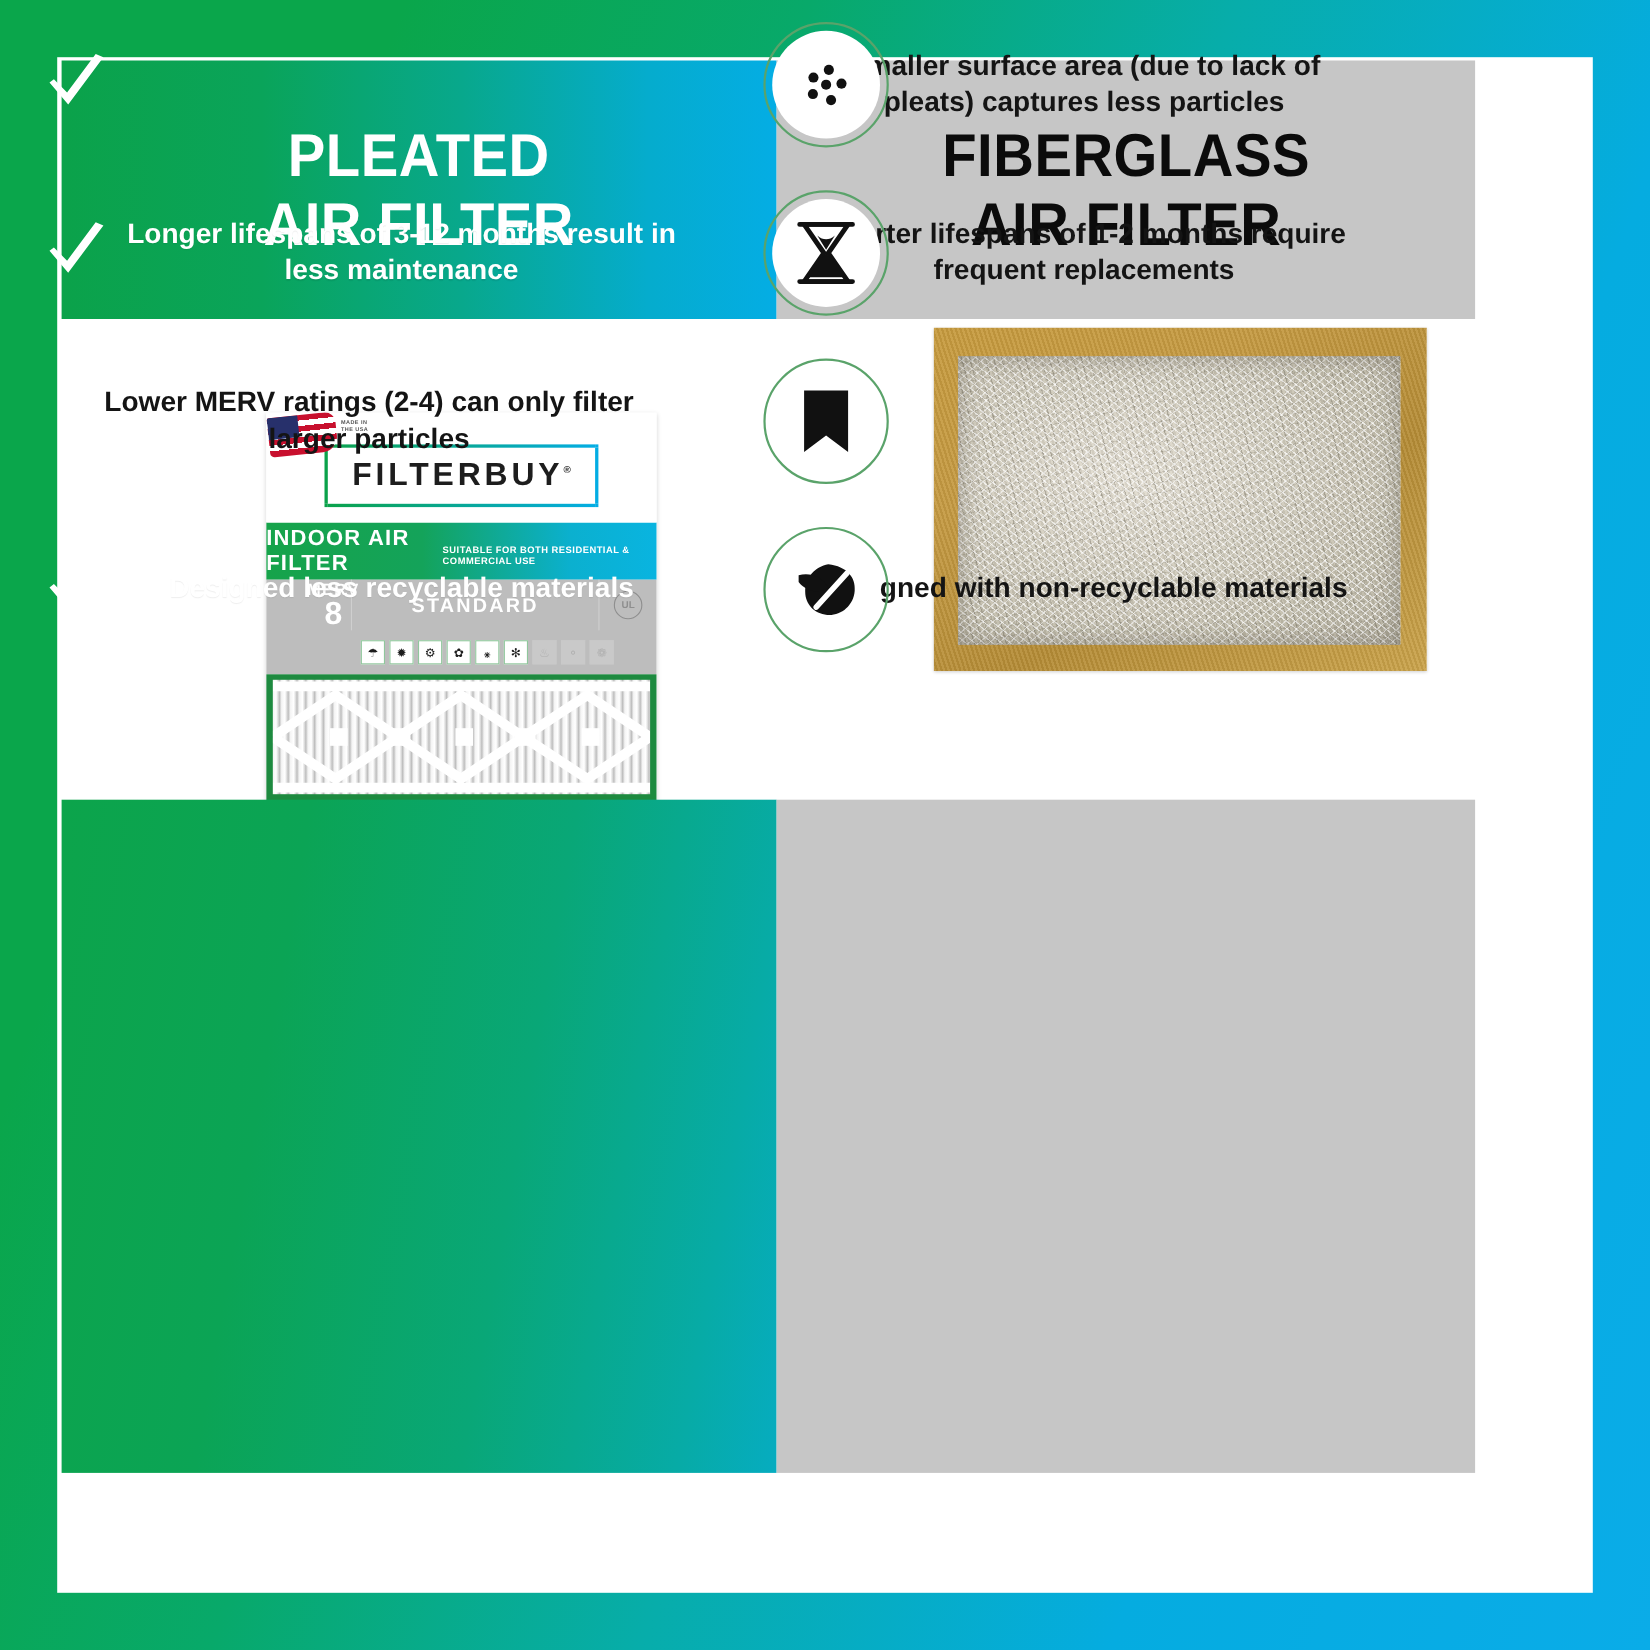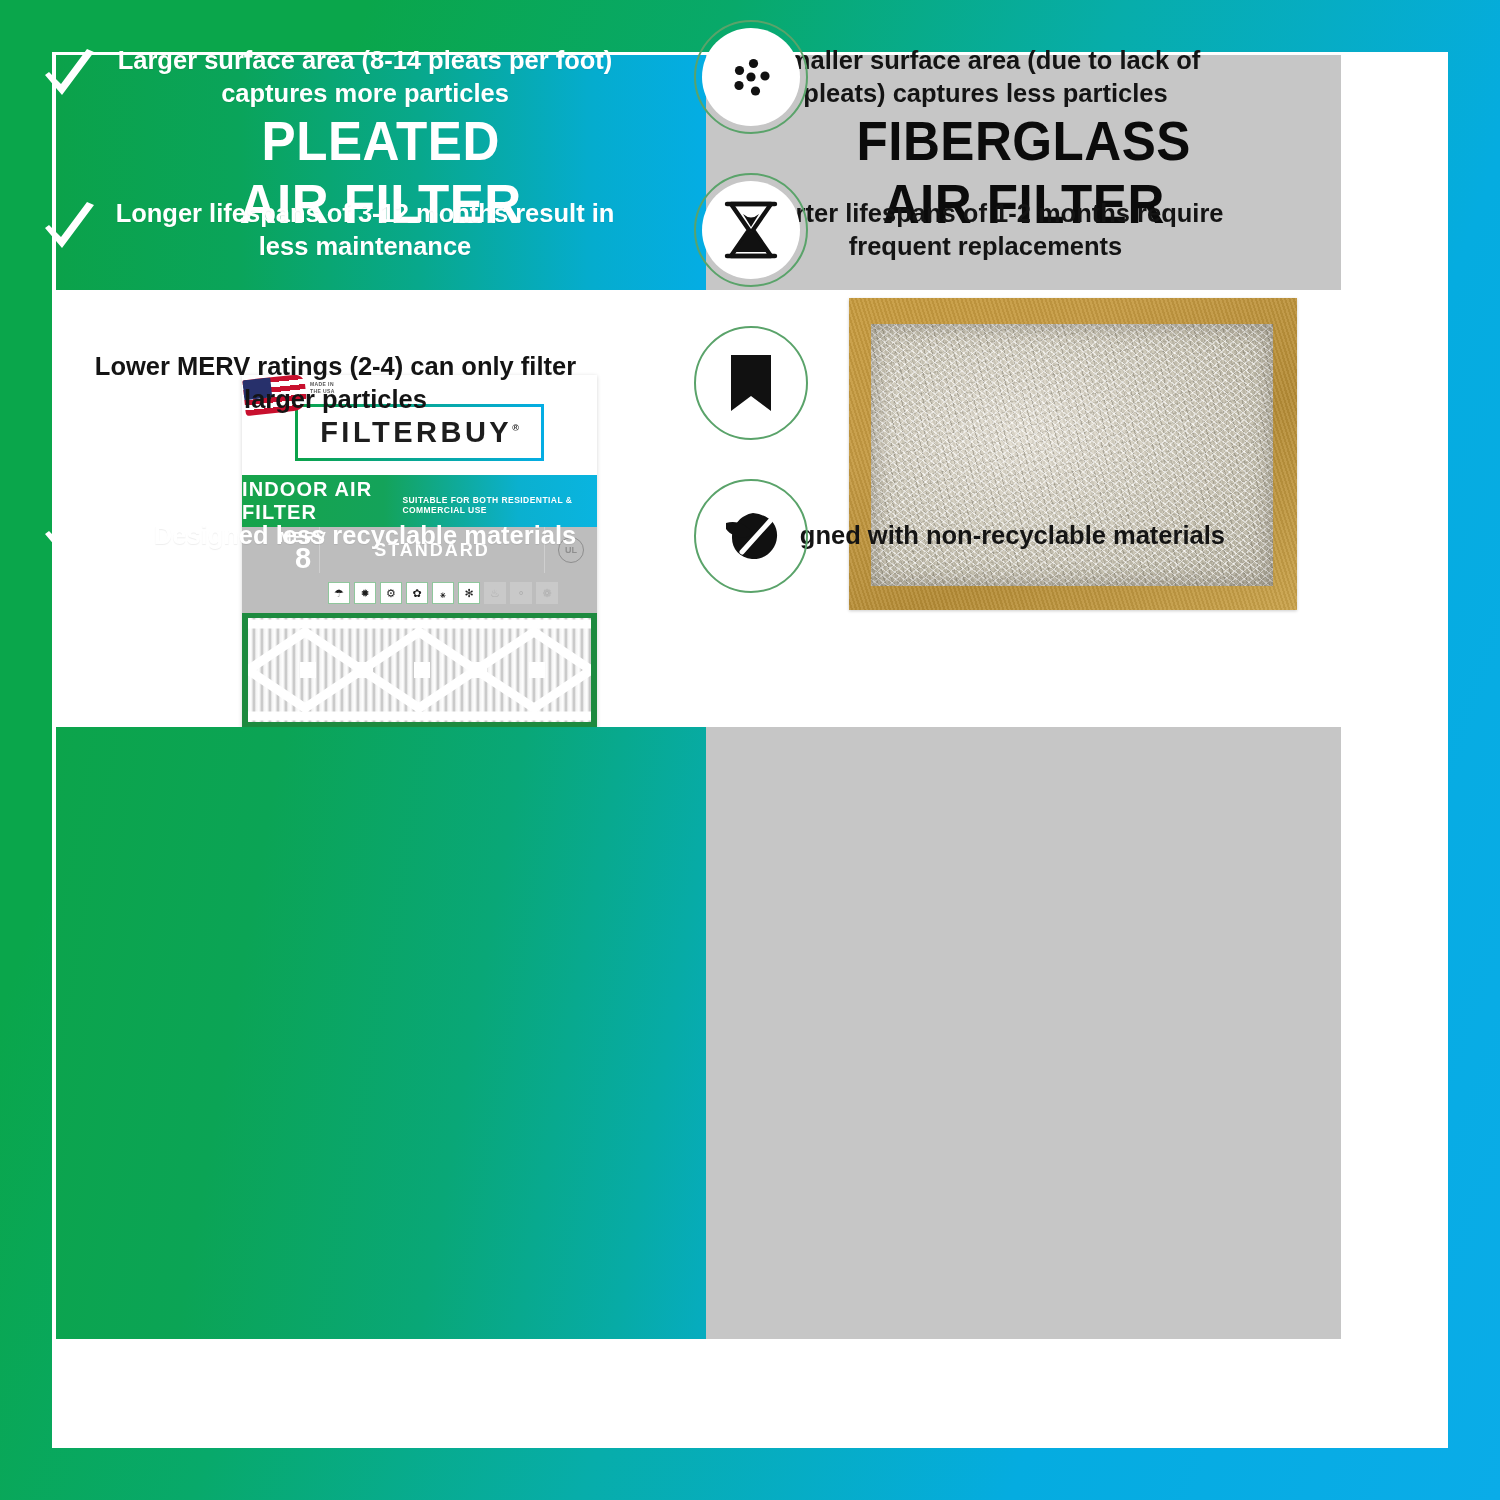--- a/index.html
+++ b/index.html
@@ -369,21 +369,20 @@
   </div>
 
   <div class="compare-band rows" id="rows-host">
       <div class="row">
         <div class="left-part">
           <div class="check">
             <svg width="58" height="58" viewBox="0 0 58 58">
               <path d="M5,27 L22,47 L54,4 L47,1 L21,36 L9,24 Z" fill="#ffffff"></path>
             </svg>
           </div>
-          <div class="left-text">Larger surface area (8-14 pleats per foot) captures more particles</div>
         </div>
         <div class="medallion">
           <div class="disc">
             <svg width="58" height="58" viewBox="0 0 58 58">
               <g fill="#111">
                 <circle cx="29" cy="29" r="4.6"></circle>
                 <circle cx="17.5" cy="22.5" r="4.6"></circle>
                 <circle cx="31.5" cy="15.5" r="4.6"></circle>
                 <circle cx="43" cy="28" r="4.6"></circle>
                 <circle cx="17" cy="37.5" r="4.6"></circle>

